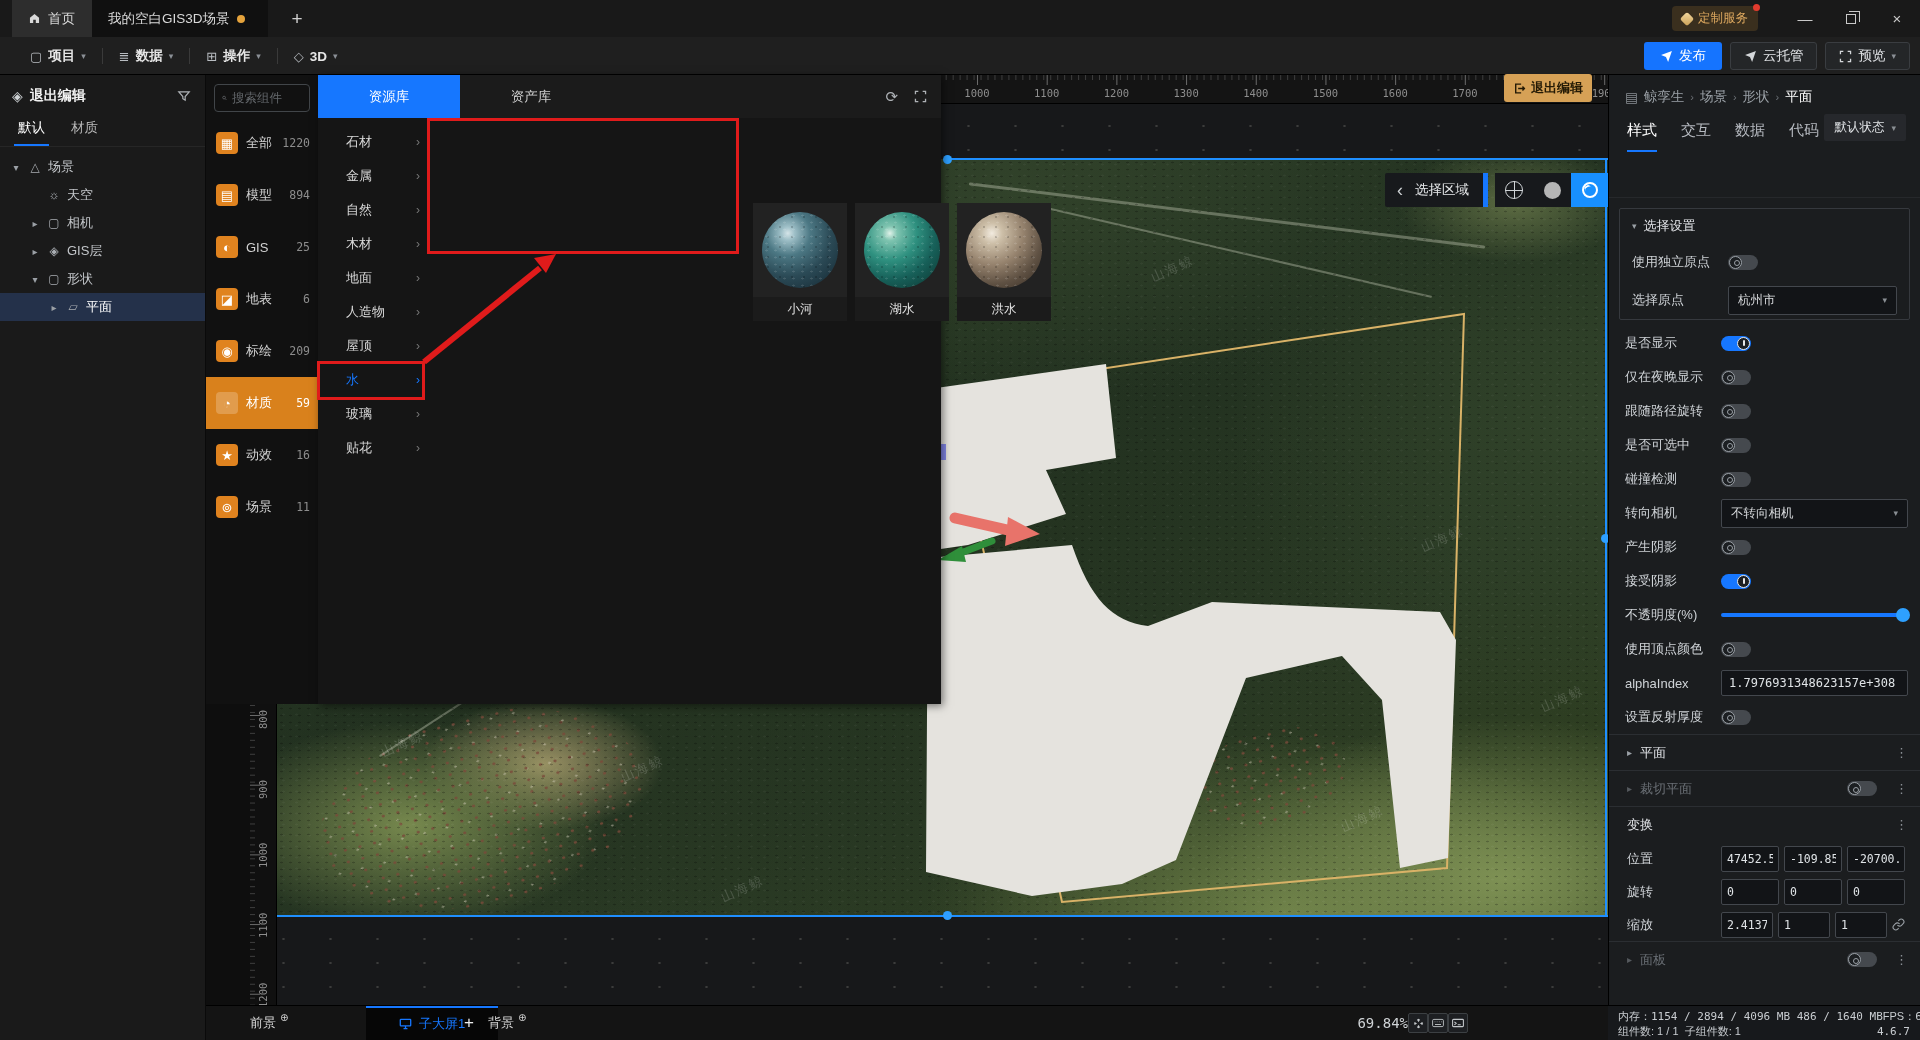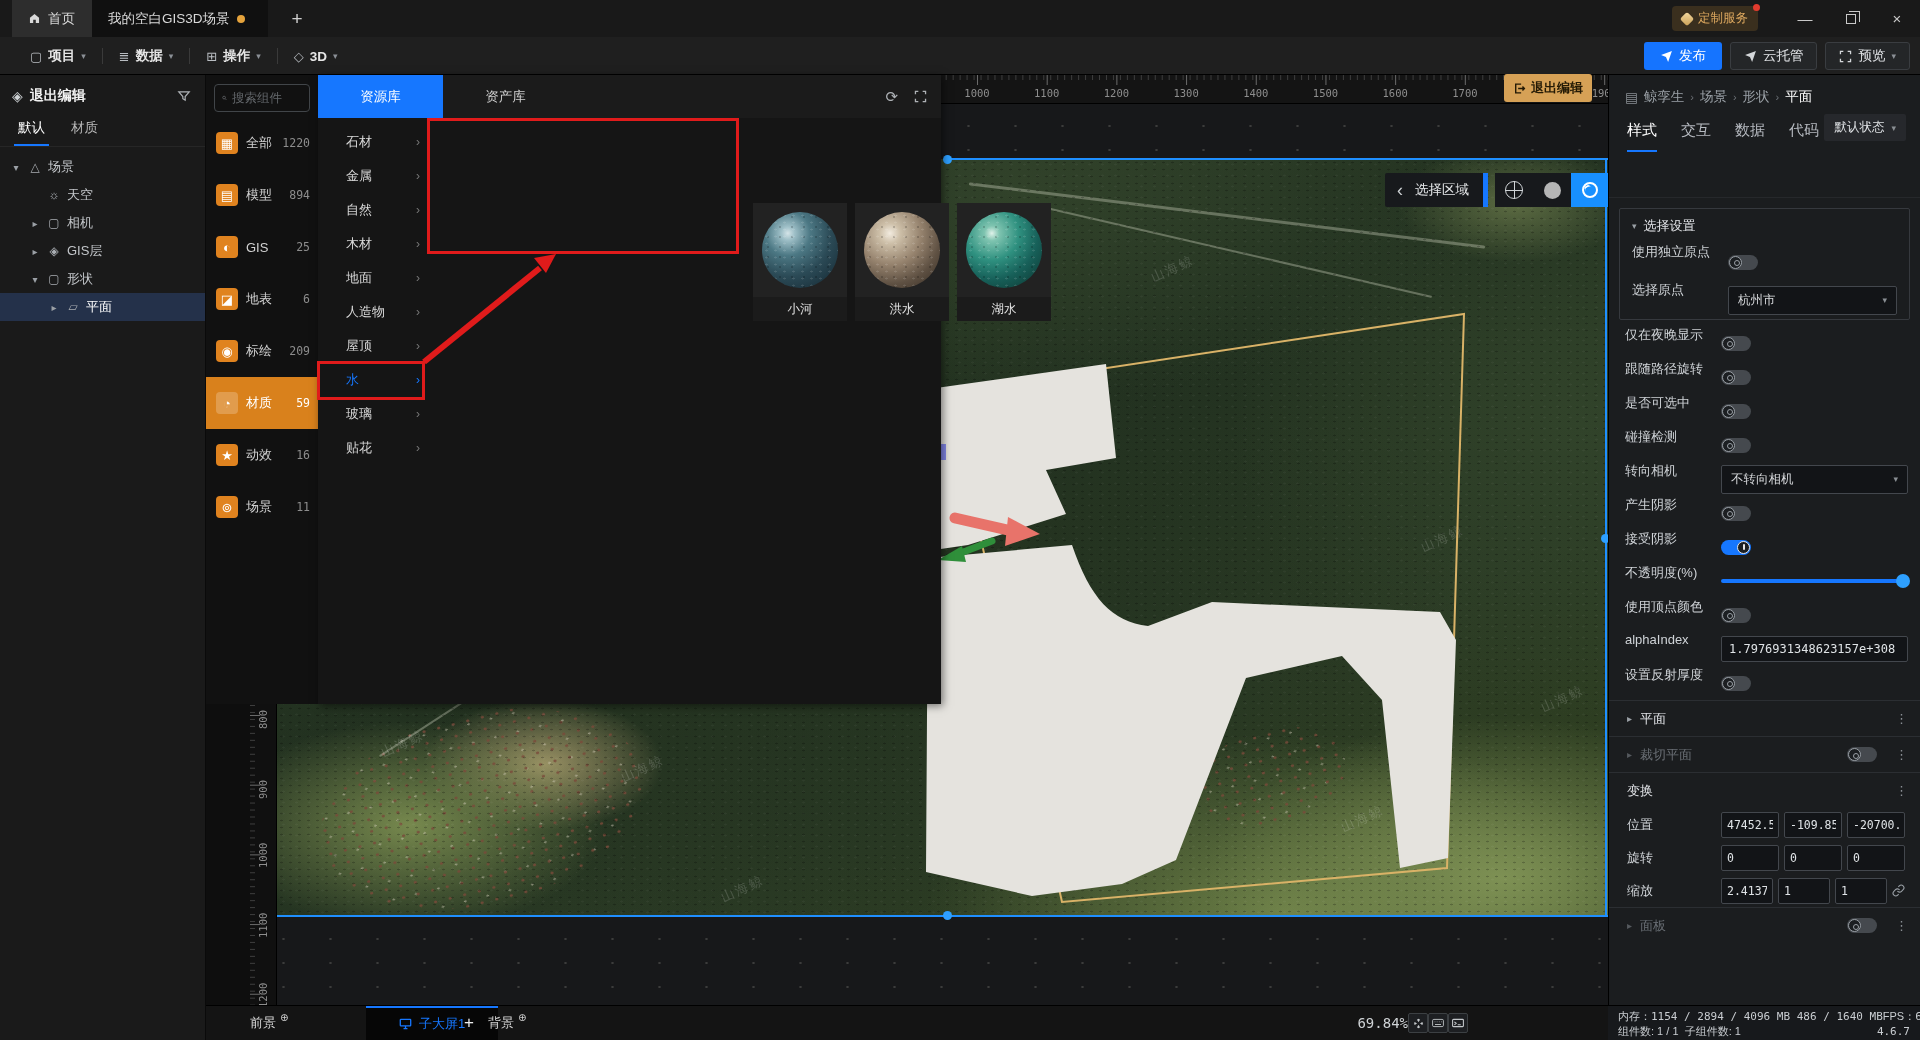--- a/index.html
+++ b/index.html
@@ -56,21 +56,21 @@
   .crow.on { background:#d9811c; color:#fff; }
   .cico { width:22px; height:22px; border-radius:4px; background:#e0831f; color:#fff; font-size:13px; display:flex; align-items:center; justify-content:center; flex:none; }
   .crow.on .cico { background:rgba(255,255,255,.22); }
   .clab { font-size:13px; flex:1 1 auto; }
   .ccnt { font-size:11.5px; color:#8d8d8d; }
   .crow.on .ccnt { color:#fff; }
 
   
   .libpanel { position:absolute; left:318px; top:75px; width:623px; height:629px; background:#151515; z-index:10; box-shadow:2px 2px 8px rgba(0,0,0,.5); }
   .lib-tabs { display:flex; height:43px; background:#1b1b1b; position:relative; }
-  .lib-tab { width:125px; display:flex; align-items:center; justify-content:center; color:#cfcfcf; font-size:13.5px; }
+  .lib-tab { width:142px; display:flex; align-items:center; justify-content:center; color:#cfcfcf; font-size:13.5px; }
   .lib-tab.on { background:#1677ff; color:#fff; }
   .lib-tools { position:absolute; right:14px; top:0; height:43px; display:flex; align-items:center; gap:16px; color:#aeb2b6; font-size:15px; }
   #groups { position:absolute; left:6px; top:50px; width:110px; }
   .grow { height:34px; display:flex; align-items:center; justify-content:space-between; padding:0 14px 0 22px; color:#d8d8d8; font-size:13px; }
   .grow.on { color:#1677ff; }
   .gchev { color:#777; font-size:12px; }
   .grow.on .gchev { color:#1677ff; }
   #tiles { position:absolute; left:435px; top:128px; display:flex; gap:8px; }
   .tile { width:94px; }
   .tsq { width:94px; height:94px; background:#222; display:flex; align-items:center; justify-content:center; }
@@ -140,21 +140,21 @@
   .bc-item:last-child { color:#fff; }
   .insp-tabs { display:flex; align-items:center; gap:24px; padding:14px 0 0 18px; height:46px; position:relative; }
   .itab { color:#b6bac0; font-size:15px; padding-bottom:12px; position:relative; }
   .itab.on { color:#fff; }
   .itab.on::after { content:''; position:absolute; left:0; right:0; bottom:0; height:2px; background:#1677ff; }
   .state-btn { position:absolute; right:14px; top:8px; height:27px; background:#26282c; border-radius:2px; display:flex; align-items:center; gap:7px; padding:0 10px; color:#dfe2e5; font-size:12.5px; }
   .insp-body { position:absolute; top:122px; bottom:35px; left:0; right:0; overflow:hidden; border-top:1px solid #26282b; }
   .groupbox { margin:10px 10px 6px 10px; border:1px solid #36393e; border-radius:2px; }
   .gb-head { display:flex; align-items:center; gap:7px; height:34px; padding:0 12px; color:#e2e4e8; font-size:13px; }
   .gb-chev { color:#9aa0a6; font-size:9px; }
-  .prow { display:flex; height:34px; padding:0 12px 0 16px; }
+  .prow { display:flex; align-items:center; height:34px; padding:0 12px 0 16px; }
   .groupbox .prow { padding-left:12px; height:38px; }
   .plabel { width:96px; flex:none; color:#cfd3d7; font-size:13px; }
   .pctrl { flex:1 1 auto; display:flex; align-items:center; }
   .tog { width:30px; height:15px; border-radius:8px; background:#45494e; position:relative; flex:none; }
   .tog .knob { position:absolute; left:1px; top:1px; width:13px; height:13px; border-radius:50%; background:#1c1f22; border:1px solid #9aa0a6; }
   .tog .knob::after { content:''; position:absolute; left:3.5px; top:3.5px; width:4px; height:4px; border-radius:50%; border:1px solid #9aa0a6; }
   .tog.on { background:#1677ff; }
   .tog.on .knob { left:auto; right:1px; border-color:#e8e8e8; }
   .tog.on .knob::after { border:0; width:1.5px; height:6px; border-radius:1px; background:#e8e8e8; left:5px; top:2.5px; }
   .pselect { flex:1 1 auto; height:29px; background:#121417; border:1px solid #43474d; border-radius:2px; display:flex; align-items:center; justify-content:space-between; padding:0 9px; color:#d8dadd; font-size:12.5px; }
@@ -512,29 +512,29 @@
       </div>
     <div id="tiles">
         <div class="tile">
           <div class="tsq">
             <div class="sphere s1"></div>
           </div>
           <div class="tlabel">小河</div>
         </div>
         <div class="tile">
           <div class="tsq">
-            <div class="sphere s3"></div>
-          </div>
-          <div class="tlabel">洪水</div>
+            <div class="sphere s2"></div>
+          </div>
+          <div class="tlabel">湖水</div>
         </div>
         <div class="tile">
           <div class="tsq">
-            <div class="sphere s2"></div>
-          </div>
-          <div class="tlabel">湖水</div>
+            <div class="sphere s3"></div>
+          </div>
+          <div class="tlabel">洪水</div>
         </div>
       </div>
   </div>
 
   <div class="inspector">
     <div class="bc-row">
       <span style="color:#8a8f94;">▤</span>
       <span id="bc-items" style="display:flex;gap:6px;align-items:center;">
           <span class="bc-item">鲸孪生</span>
           <span class="bc-sep">›</span>
@@ -575,20 +575,28 @@
               <span class="pctrl">
                 <div class="pselect">
                   <span>杭州市</span>
                   <span class="pchev">▾</span>
                 </div>
               </span>
             </div>
           </div>
       </div>
       <div id="prop-rows">
+          <div class="prow">
+            <span class="plabel">是否显示</span>
+            <span class="pctrl">
+              <span class="tog on">
+                <span class="knob"></span>
+              </span>
+            </span>
+          </div>
           <div class="prow">
             <span class="plabel">仅在夜晚显示</span>
             <span class="pctrl">
               <span class="tog">
                 <span class="knob"></span>
               </span>
             </span>
           </div>
           <div class="prow">
             <span class="plabel">跟随路径旋转</span>

